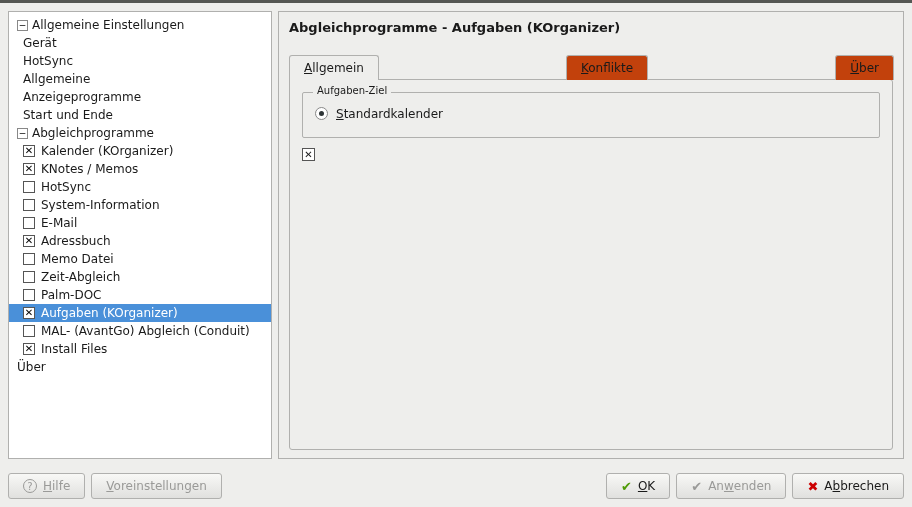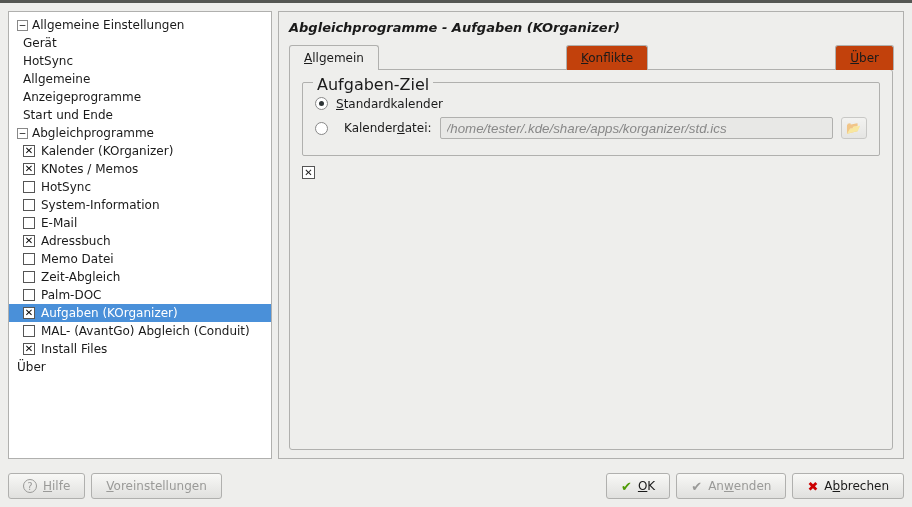--- a/index.html
+++ b/index.html
@@ -76,22 +76,21 @@
   flex: 1;
   display: flex;
   flex-direction: column;
   border: 1px solid #b0b0ae;
   background: #eeeeec;
   padding: 8px 10px;
 }
 .content-title {
   font-weight: bold;
   font-size: 13px;
-  margin-bottom: 10px;
-  font-style: italic;
+  margin-bottom: 20px;
 }
 .tabs {
   display: flex;
   position: relative;
   z-index: 2;
   justify-content: space-between;
 }
 .tab {
   padding: 5px 14px;
   border: 1px solid #b0b0ae;
@@ -119,21 +118,21 @@
   padding: 10px 12px 12px;
   margin-bottom: 10px;
   position: relative;
 }
 .fieldset .legend {
   position: absolute;
   top: -8px;
   left: 10px;
   background: #eeeeec;
   padding: 0 4px;
-  font-size: 16px;
+  font-size: 10px;
 }
 .radio-row {
   display: flex;
   margin: 4px 0;
 }
 .radio {
   width: 13px;
   height: 13px;
   border-radius: 50%;
   border: 1px solid #888;
@@ -314,28 +313,20 @@
 
     <div class="tab-panel">
       <div class="fieldset">
         <div class="legend">Aufgaben-Ziel</div>
 
         <div class="radio-row">
           <span class="radio selected"></span>
           <span class="radio-label"><span></span><span class="ul">S</span><span>tandardkalender</span></span>
         </div>
 
-        <div class="radio-row file-row">
-          <span class="radio"></span>
-          <span class="radio-label"><span>Kalender</span><span class="ul">d</span><span>atei:</span></span>
-          <input class="file-input" disabled="" value="/home/tester/.kde/share/apps/korganizer/std.ics" style="">
-          <span class="file-btn">
-              <span class="icon folder">📂</span>
-            </span>
-        </div>
       </div>
 
       <div class="check-row">
         <span class="checkbox">✕</span>
       </div>
     </div>
   </div>
 
 </div>
 

